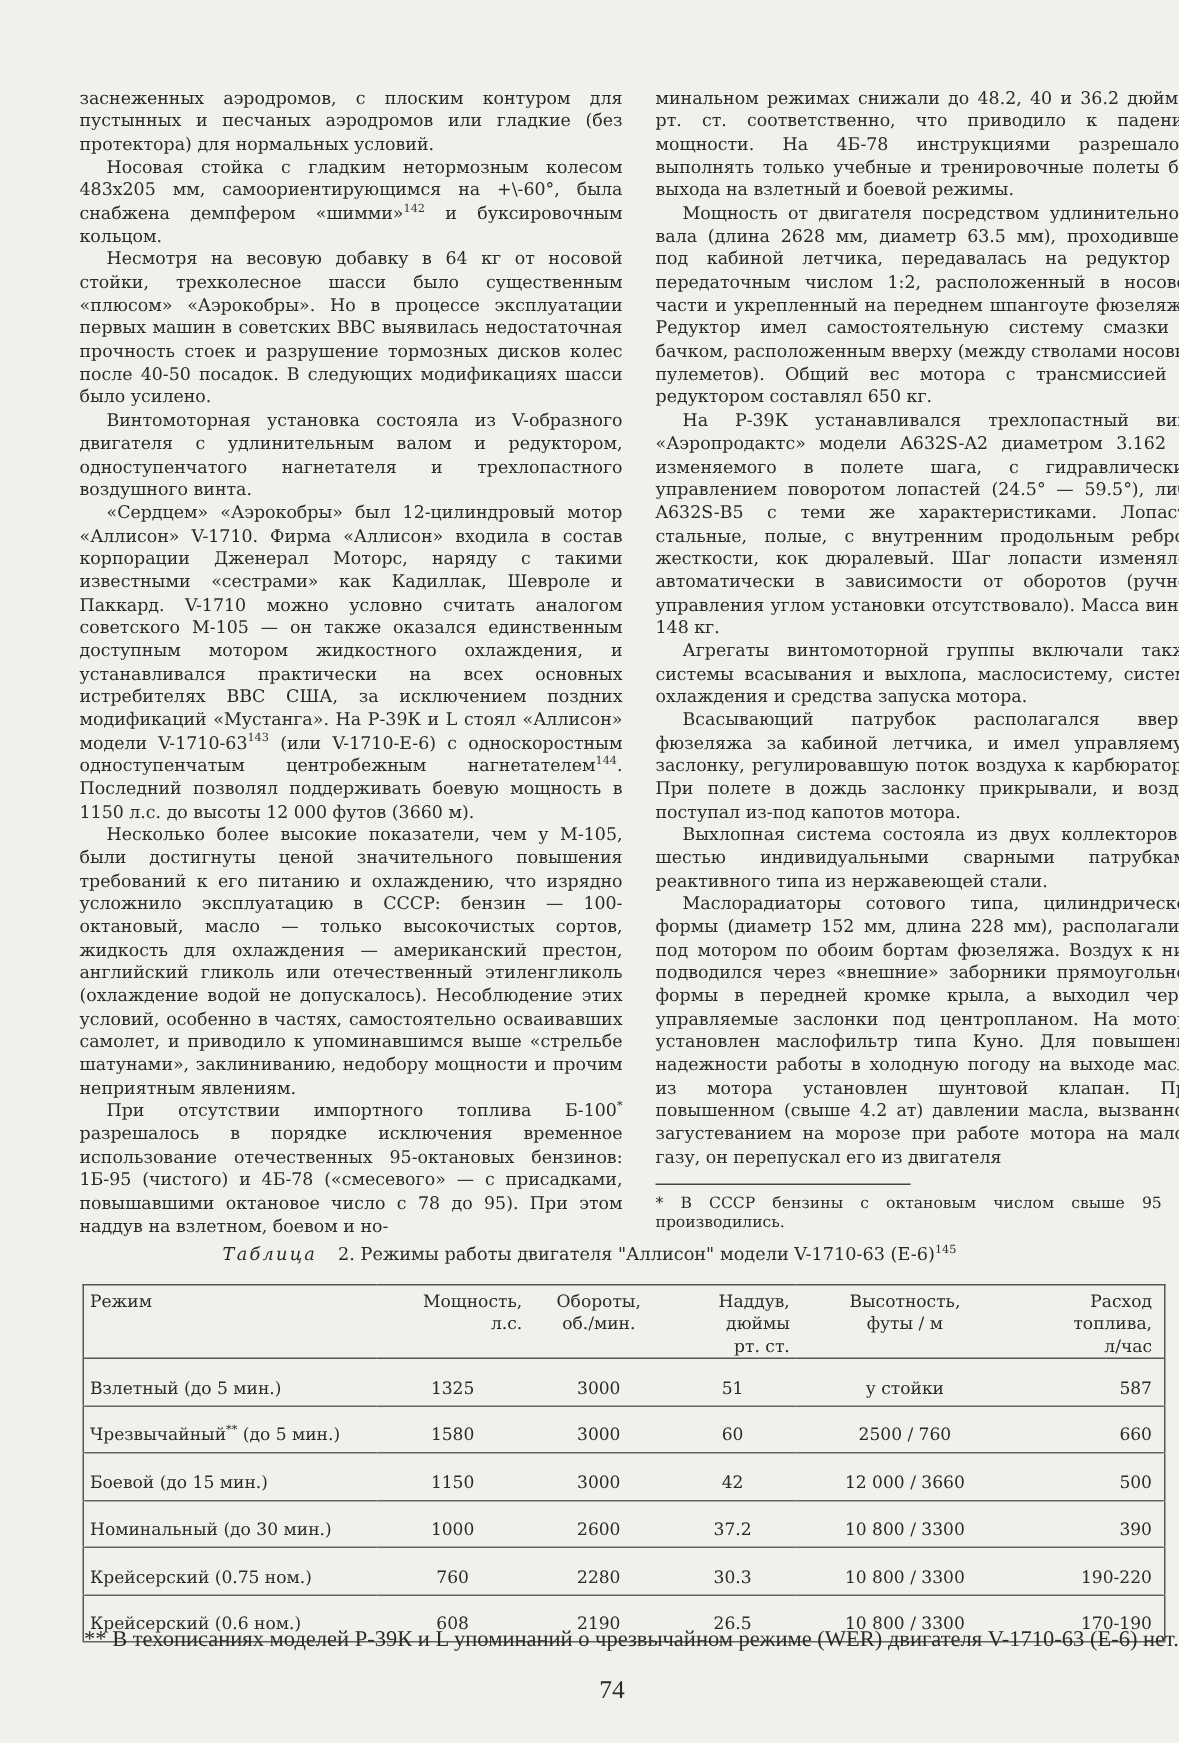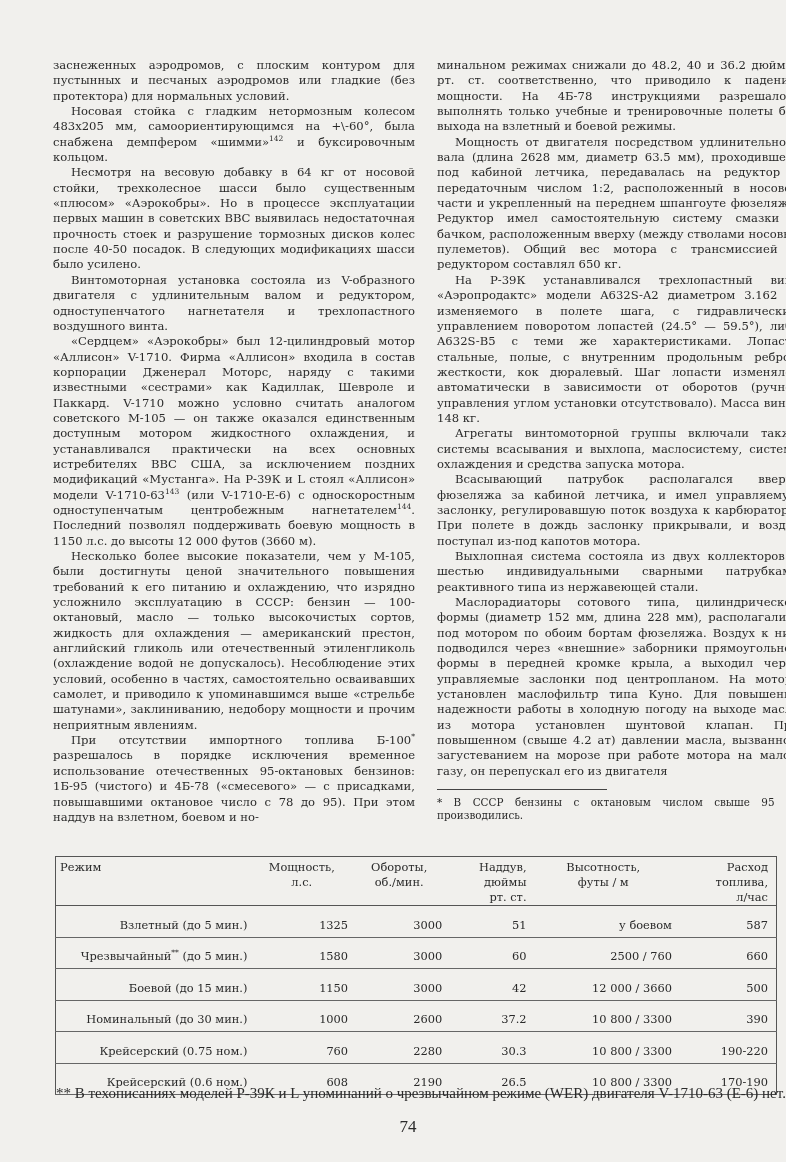--- a/index.html
+++ b/index.html
@@ -34,29 +34,29 @@
     position: absolute; left: 55px; top: 856px; width: 722px;
     border-collapse: collapse; font-size: 11.4px;
     border: 1px solid #555;
   }
   table.modes th {
     font-weight: normal; vertical-align: top; padding: 3px 4px 0 4px;
     line-height: 15px; border-bottom: 1px solid #555;
   }
   table.modes td {
     padding: 0 4px; height: 30.5px; vertical-align: bottom;
-    border-bottom: 1px solid #666; line-height: 24px; text-align: right;
+    border-bottom: 1px solid #666; line-height: 24px;
   }
   .c-mode { text-align: left; width: 205px; }
   .c-pow { text-align: center; width: 98px; }
   .c-rpm { text-align: center; width: 92px; }
   .c-boost { text-align: center; width: 82px; }
   .c-alt { text-align: center; width: 150px; }
   .c-fuel { text-align: right; width: 95px; padding-right: 8px !important; }
-  th.c-pow { text-align: center; }
+  th.c-pow { text-align: right; }
   th.c-boost { text-align: right; margin-top: 24px; }
   .table-fn {
     position: absolute; left: 56px; top: 1085px; width: 730px;
     font-size: 15px; font-family: "Liberation Serif", "DejaVu Serif", serif;
   }
   .pagenum {
     position: absolute; top: 1117px; left: 15px; width: 786px; text-align: center;
     font-size: 17px; font-family: "Liberation Serif", serif;
   }
 </style>
@@ -78,20 +78,23 @@
       <p><span>Мощность от двигателя посредством удлинительного вала (длина 2628 мм, диаметр 63.5 мм), проходившего под кабиной летчика, передавалась на редуктор с передаточным числом 1:2, расположенный в носовой части и укрепленный на переднем шпангоуте фюзеляжа. Редуктор имел самостоятельную систему смазки с бачком, расположенным вверху (между стволами носовых пулеметов). Общий вес мотора с трансмиссией и редуктором составлял 650 кг.</span></p>
       <p><span>На Р-39К устанавливался трехлопастный винт «Аэропродактс» модели A632S-A2 диаметром 3.162 м, изменяемого в полете шага, с гидравлическим управлением поворотом лопастей (24.5° — 59.5°), либо A632S-B5 с теми же характеристиками. Лопасти стальные, полые, с внутренним продольным ребром жесткости, кок дюралевый. Шаг лопасти изменялся автоматически в зависимости от оборотов (ручное управления углом установки отсутствовало). Масса винта 148 кг.</span></p>
       <p><span>Агрегаты винтомоторной группы включали также системы всасывания и выхлопа, маслосистему, систему охлаждения и средства запуска мотора.</span></p>
       <p><span>Всасывающий патрубок располагался вверху фюзеляжа за кабиной летчика, и имел управляемую заслонку, регулировавшую поток воздуха к карбюратору. При полете в дождь заслонку прикрывали, и воздух поступал из-под капотов мотора.</span></p>
       <p><span>Выхлопная система состояла из двух коллекторов с шестью индивидуальными сварными патрубками реактивного типа из нержавеющей стали.</span></p>
       <p><span>Маслорадиаторы сотового типа, цилиндрической формы (диаметр 152 мм, длина 228 мм), располагались под мотором по обоим бортам фюзеляжа. Воздух к ним подводился через «внешние» заборники прямоугольной формы в передней кромке крыла, а выходил через управляемые заслонки под центропланом. На моторе установлен маслофильтр типа Куно. Для повышения надежности работы в холодную погоду на выходе масла из мотора установлен шунтовой клапан. При повышенном (свыше 4.2 ат) давлении масла, вызванном загустеванием на морозе при работе мотора на малом газу, он перепускал его из двигателя</span></p>
       <div class="fn-rule"></div>
       <p class="fn">* В СССР бензины с октановым числом свыше 95 не производились.</p>
     </div>
 
+  <div class="caption">
+    <span class="lbl">Таблица</span><span>2. Режимы работы двигателя "Аллисон" модели V-1710-63 (E-6)</span><sup>145</sup>
+  </div>
 
   <table class="modes">
     <thead>
       <tr>
         <th class="c-mode"><span>Режим</span></th>
         <th class="c-pow">
             <div>Мощность,</div>
             <div>л.с.</div>
           </th>
         <th class="c-rpm">
@@ -113,21 +116,21 @@
             <div>л/час</div>
           </th>
       </tr>
     </thead>
     <tbody id="table-body">
         <tr>
           <td class="c-mode"><span>Взлетный (до 5 мин.)</span><sup></sup><span></span></td>
           <td class="c-pow"><span>1325</span></td>
           <td class="c-rpm"><span>3000</span></td>
           <td class="c-boost"><span>51</span></td>
-          <td class="c-alt"><span>у боевом</span></td>
+          <td class="c-alt"><span>у стойки</span></td>
           <td class="c-fuel"><span>587</span></td>
         </tr>
         <tr>
           <td class="c-mode"><span>Чрезвычайный</span><sup>**</sup><span> (до 5 мин.)</span></td>
           <td class="c-pow"><span>1580</span></td>
           <td class="c-rpm"><span>3000</span></td>
           <td class="c-boost"><span>60</span></td>
           <td class="c-alt"><span>2500 / 760</span></td>
           <td class="c-fuel"><span>660</span></td>
         </tr>

